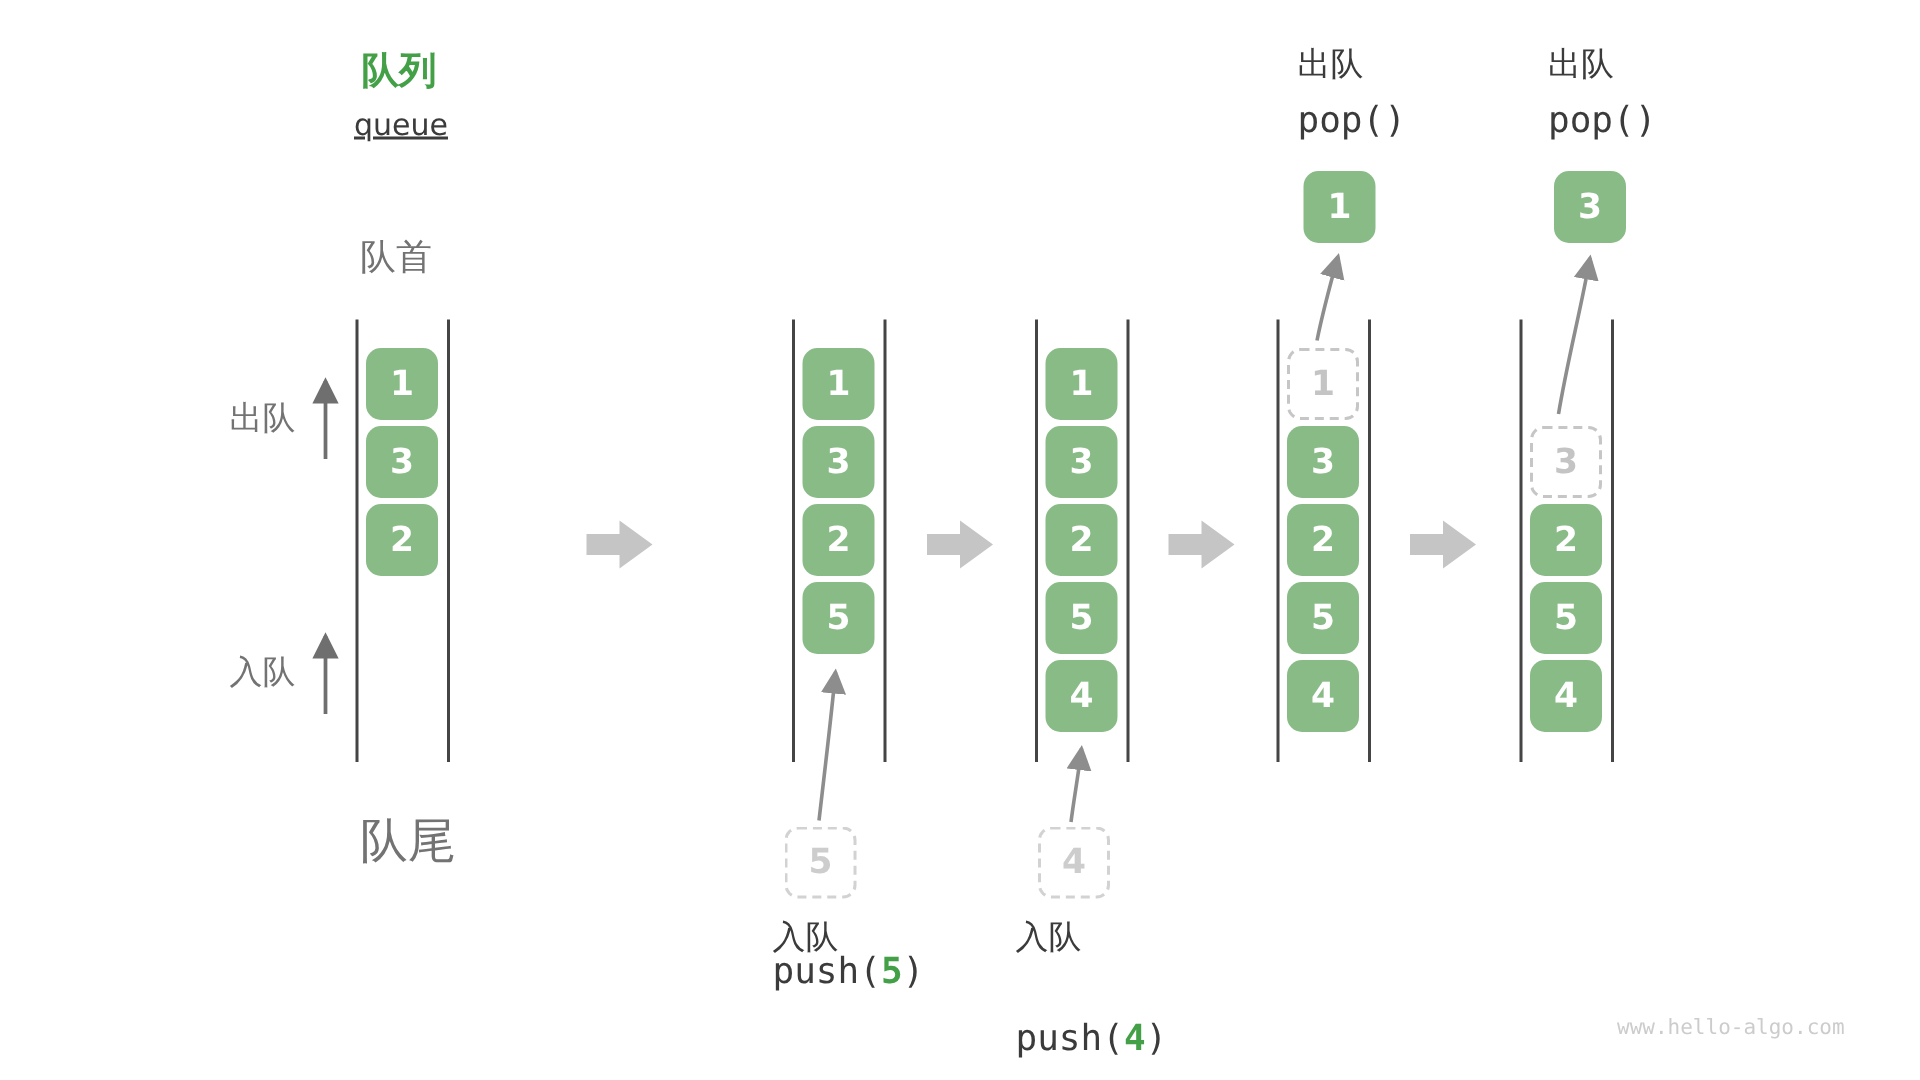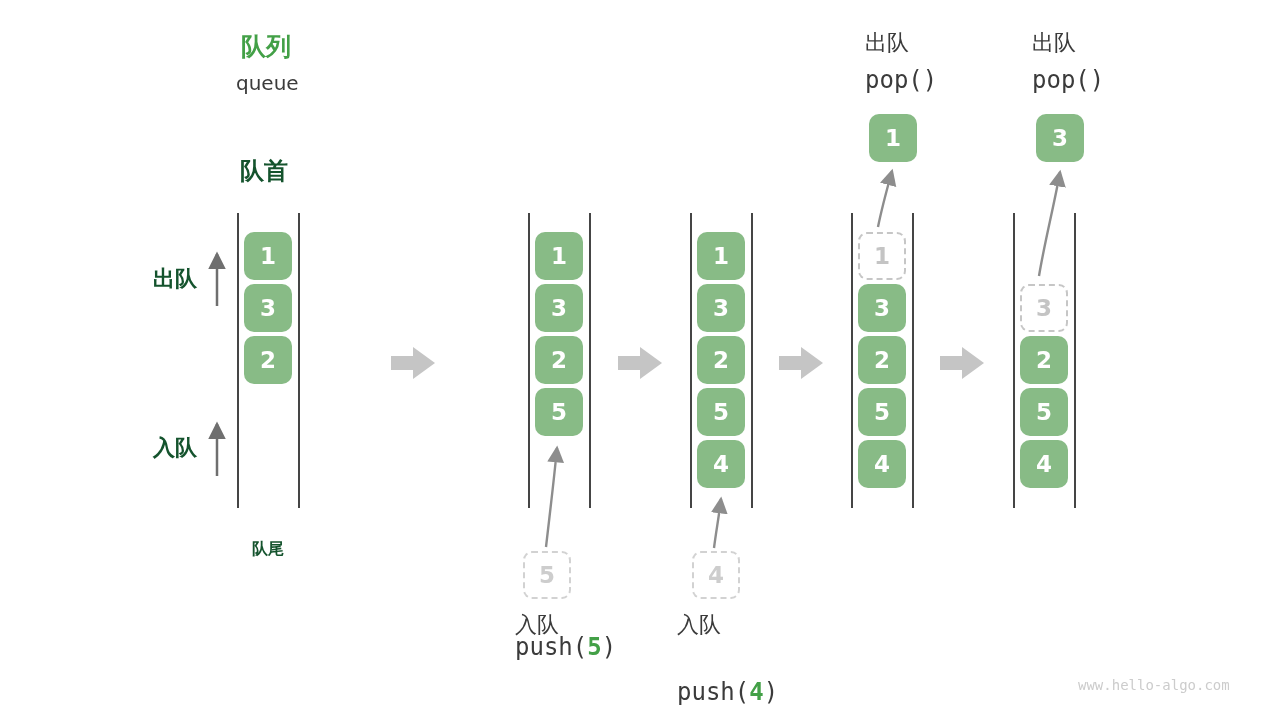--- a/index.html
+++ b/index.html
@@ -5,21 +5,21 @@
   html,body{margin:0;padding:0;background:#ffffff;}
   #stage{
     position:relative;width:1280px;height:720px;background:#ffffff;overflow:hidden;
     font-family:"DejaVu Sans","Liberation Sans",sans-serif;color:#3b3b3b;
   }
   .abs{position:absolute;}
   
   .title-zh{font-size:25px;font-weight:bold;color:#43A047;}
   .title-en{font-size:20px;color:#3b3b3b;}
   
-  .zh-bold{font-size:22px;font-weight:bold;color:#14532d;white-space:nowrap;}
+  .zh-bold{font-size:22px;font-weight:normal;color:#737373;white-space:nowrap;}
   .zh-reg{font-size:22px;font-weight:normal;color:#3b3b3b;white-space:nowrap;}
   
   .code{font-family:"DejaVu Sans Mono","Liberation Mono",monospace;font-size:24px;color:#3b3b3b;white-space:nowrap;}
   .code .arg{color:#43A047;font-weight:bold;}
   
   .rail{position:absolute;width:2px;background:#454545;}
   
   .qbox{
     position:absolute;width:48px;height:48px;border-radius:10px;
     display:flex;align-items:center;justify-content:center;
@@ -33,24 +33,24 @@
     font-size:14px;color:#cccccc;white-space:nowrap;
   }
   svg.overlay{position:absolute;left:0;top:0;pointer-events:none;}
 </style>
 </head>
 <body>
 
 <div id="stage">
 
   <div class="abs title-zh" style="left:241px;top:30px;">队列</div>
-  <div class="abs title-en" style="left:236px;top:71px;">queue</div>
+  <div class="abs title-en" style="left:236px;top:71px;text-decoration:underline;">queue</div>
 
   <div class="abs zh-bold" style="left:240px;top:155px;font-size:24px;">队首</div>
-  <div class="abs zh-bold" style="left:252px;top:539px;font-size:16px;">队尾</div>
+  <div class="abs zh-bold" style="left:240px;top:539px;font-size:32px;">队尾</div>
   <div class="abs zh-bold" style="left:153px;top:264px;">出队</div>
   <div class="abs zh-bold" style="left:153px;top:433px;">入队</div>
 
   <div class="abs watermark" style="left:1078px;top:677px;">www.hello-algo.com</div>
 
   <div id="columns">
       <div class="rail" style="left: 237px; top: 213px; height: 295px;"></div>
       <div class="rail" style="left: 298px; top: 213px; height: 295px;"></div>
       <div class="qbox filled" style="left: 244px; top: 232px;">1</div>
       <div class="qbox filled" style="left: 244px; top: 284px;">3</div>

